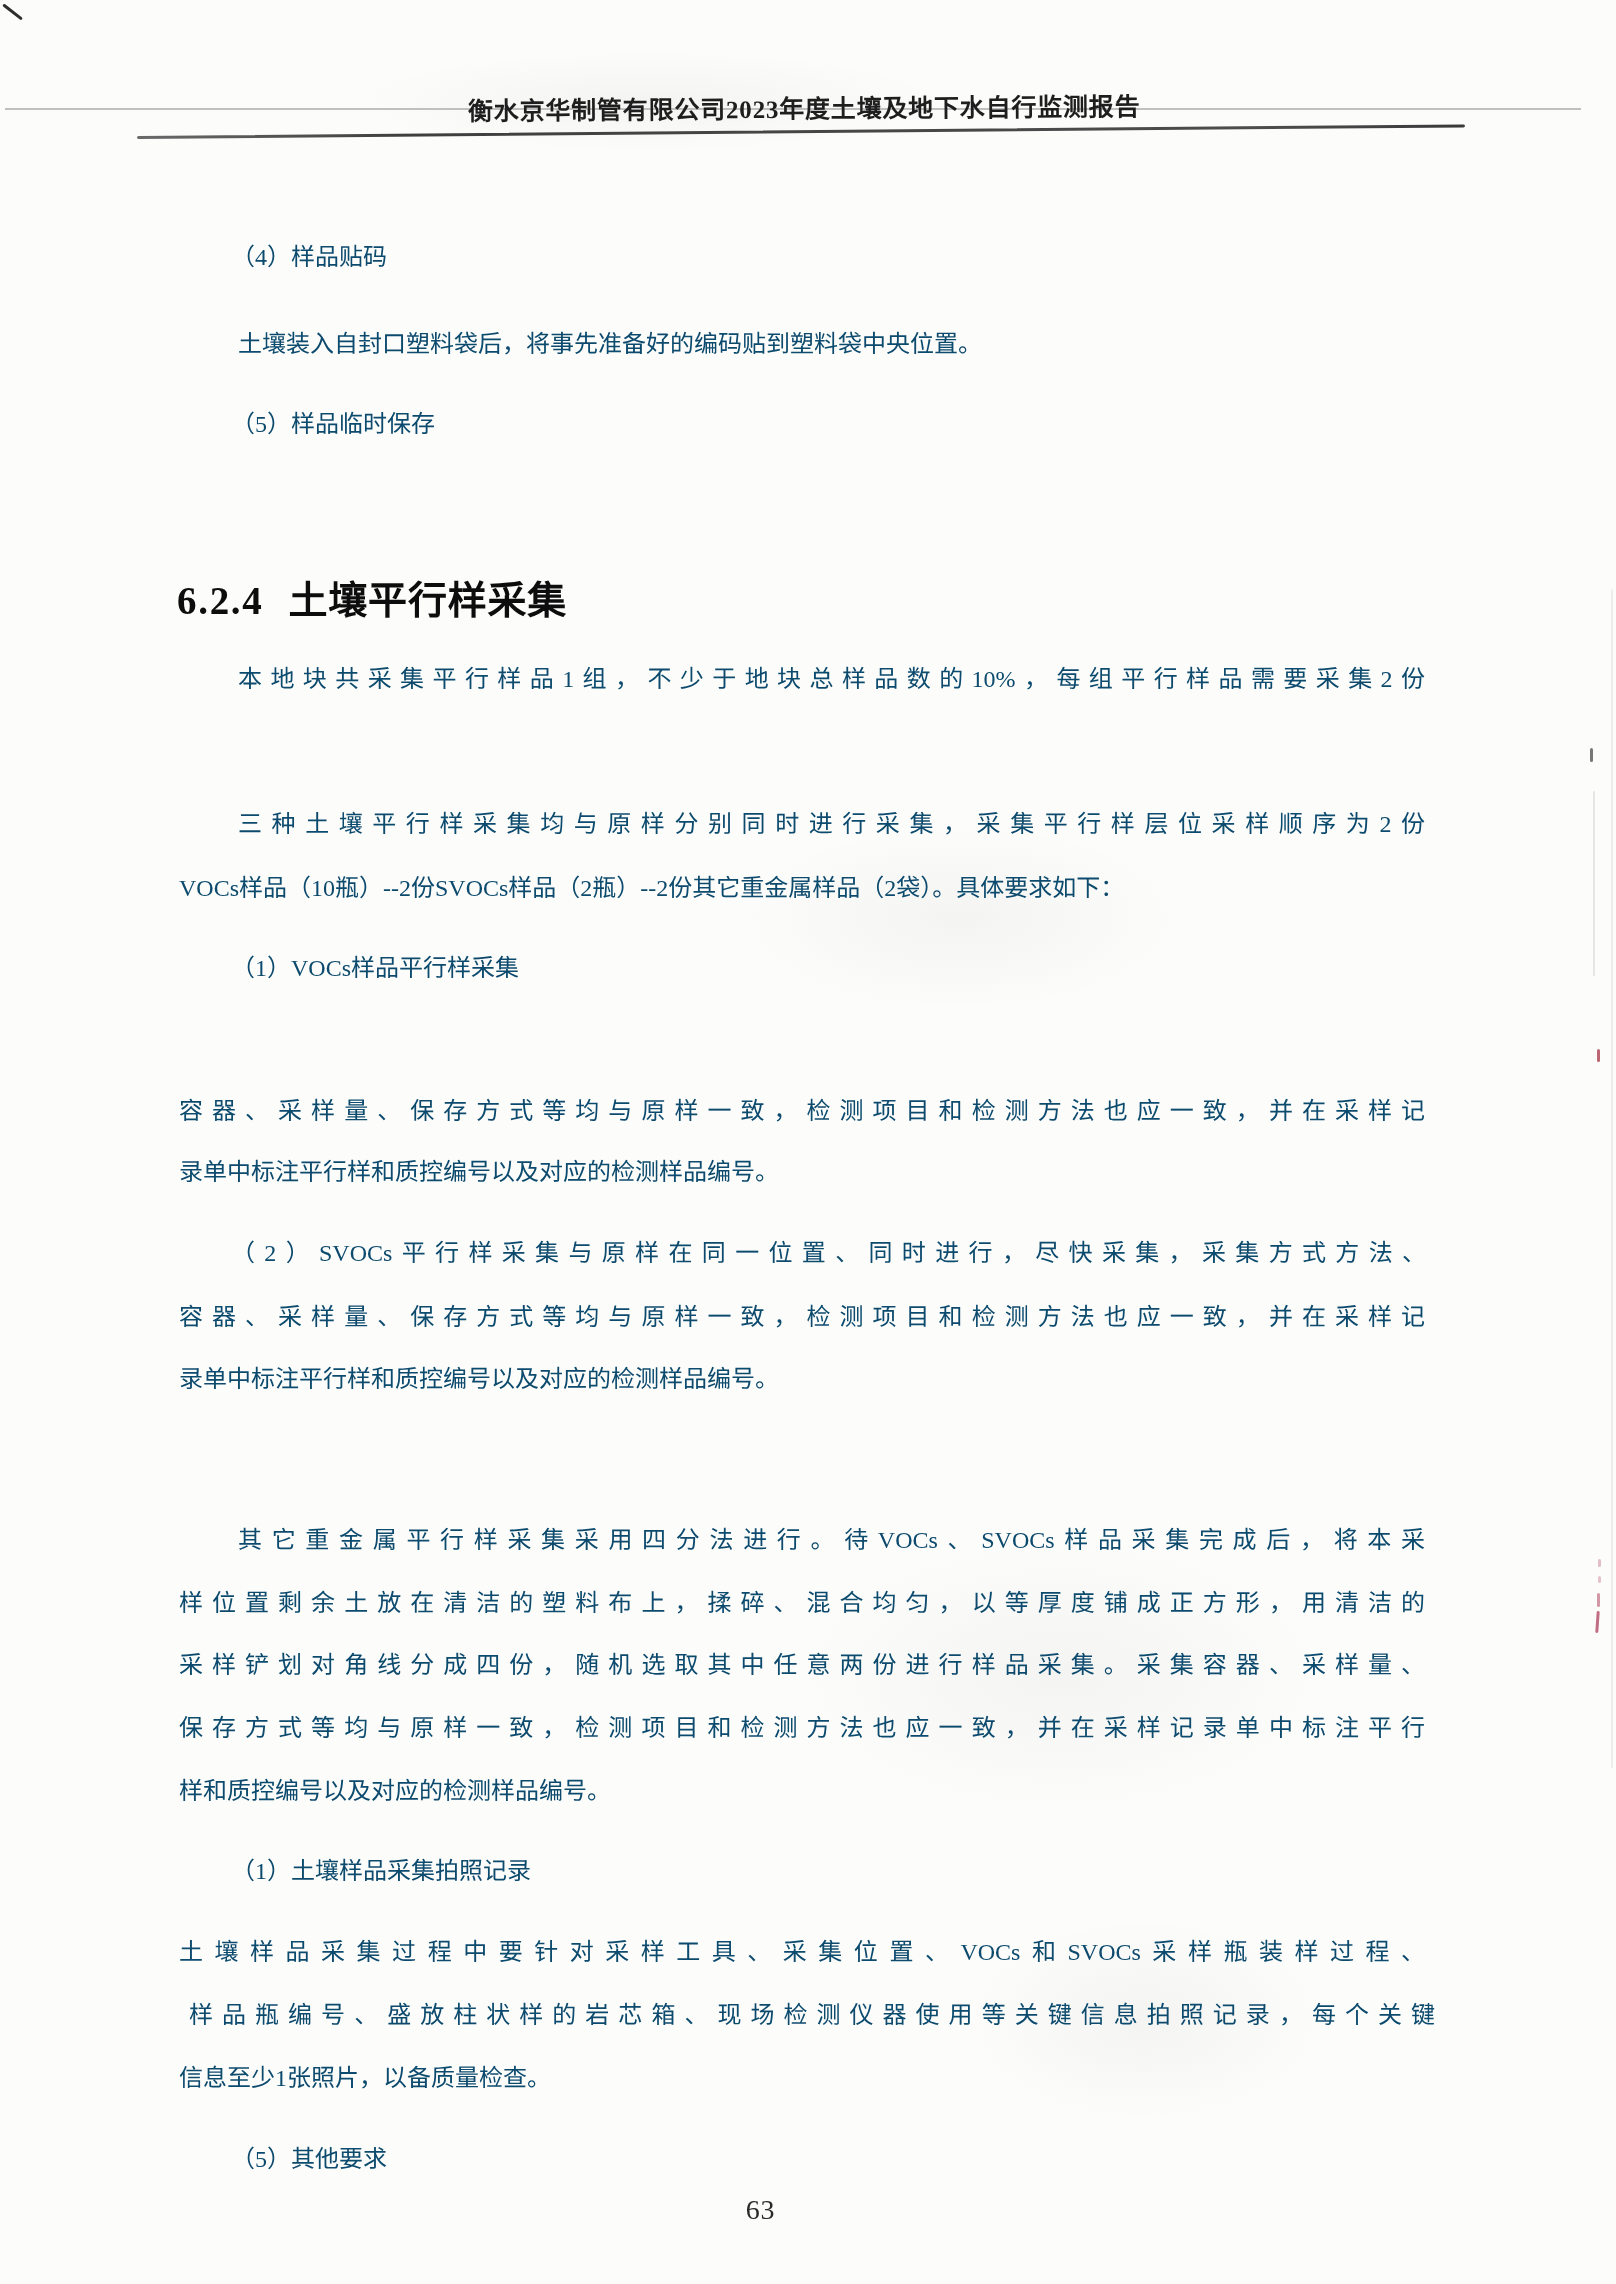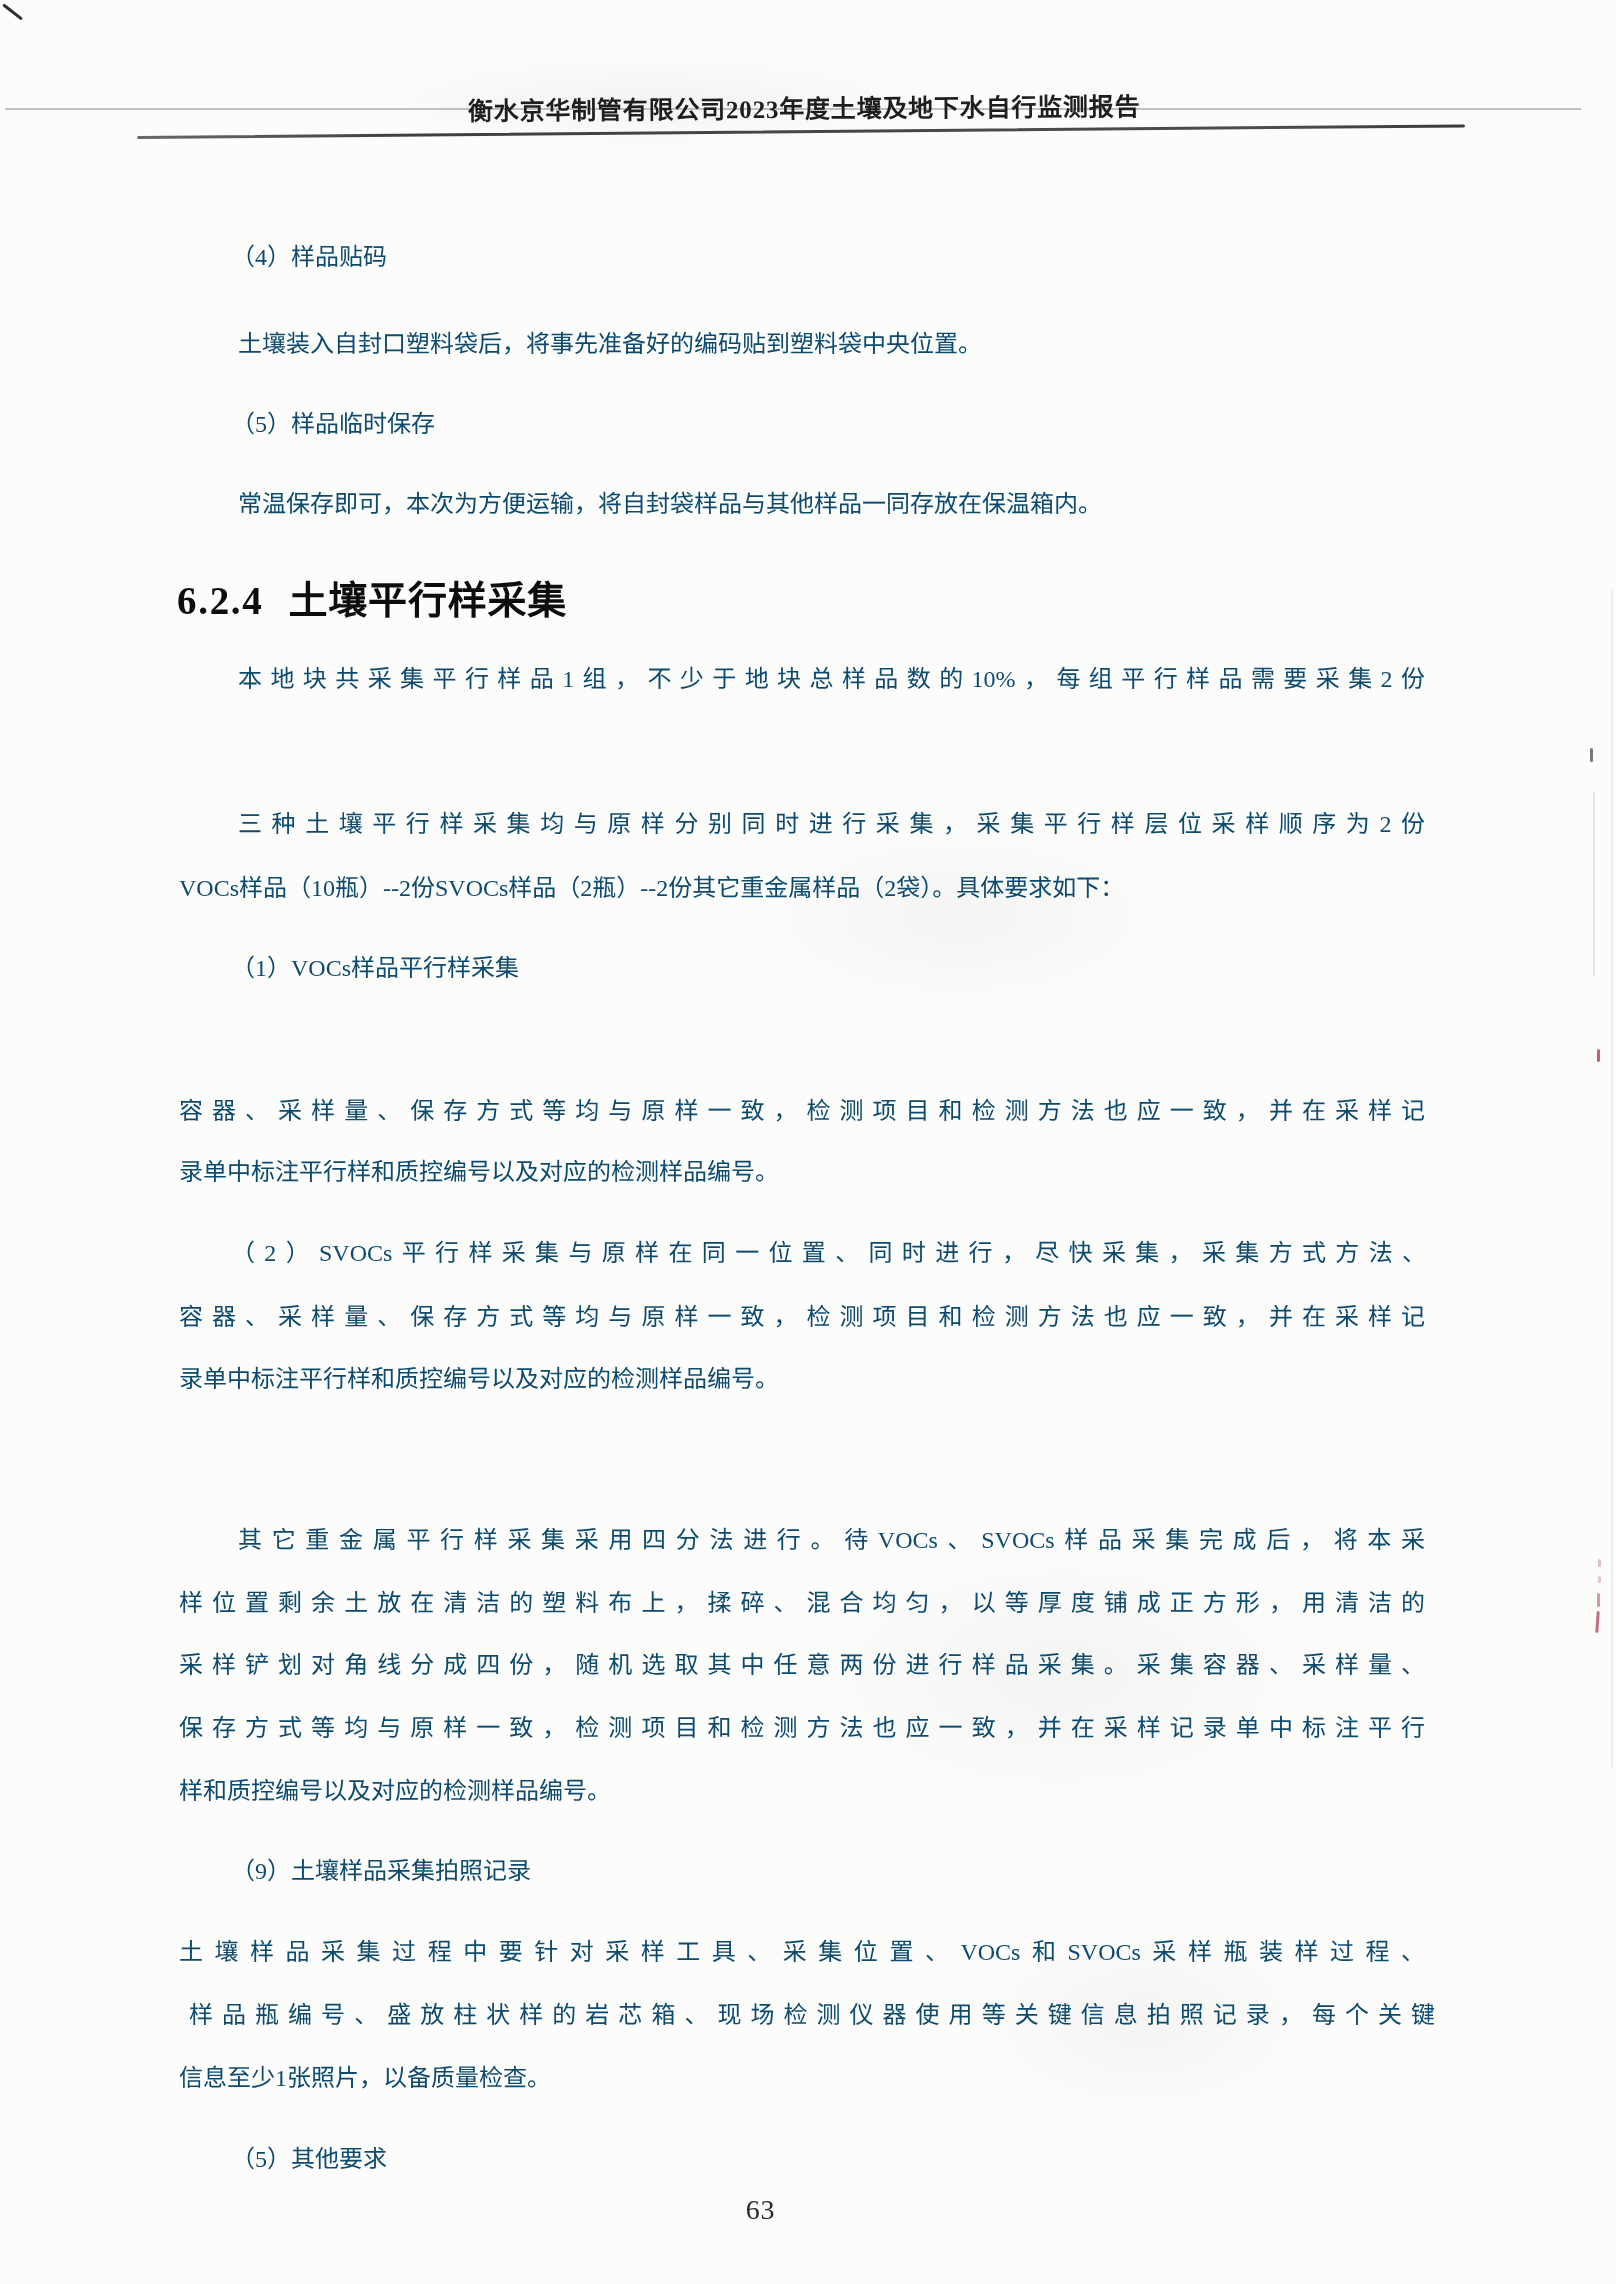--- a/index.html
+++ b/index.html
@@ -81,41 +81,40 @@
 
   <div class="corner-mark"></div>
 
   <div class="header-rule-light"></div>
   <div class="header-title">衡水京华制管有限公司2023年度土壤及地下水自行监测报告</div>
   <div class="header-rule-dark"></div>
 
   <p class="ln" style="left:231px;top:213px;">（4）样品贴码</p>
   <p class="ln" style="left:238px;top:300px;">土壤装入自封口塑料袋后，将事先准备好的编码贴到塑料袋中央位置。</p>
   <p class="ln" style="left:231px;top:380px;">（5）样品临时保存</p>
-  <p class="ln" style="left:238px;top:460px;">常温保存即可，本次为方便运输，将自封袋样品与其他样品一同存放在保温箱内。</p>
 
   <h2 class="section-heading">
     <span class="num">6.2.4</span><span>土壤平行样采集</span>
   </h2>
 
   <p class="ln just w1410" style="left:238px;top:635px;">本地块共采集平行样品1组，不少于地块总样品数的10%，每组平行样品需要采集2份</p>
   <p class="ln just w1410" style="left:238px;top:780px;">三种土壤平行样采集均与原样分别同时进行采集，采集平行样层位采样顺序为2份</p>
   <p class="ln" style="left:179px;top:844px;">VOCs样品（10瓶）--2份SVOCs样品（2瓶）--2份其它重金属样品（2袋）。具体要求如下：</p>
   <p class="ln" style="left:231px;top:924px;">（1）VOCs样品平行样采集</p>
   <p class="ln just w1480" style="left:179px;top:1067px;">容器、采样量、保存方式等均与原样一致，检测项目和检测方法也应一致，并在采样记</p>
   <p class="ln" style="left:179px;top:1128px;">录单中标注平行样和质控编号以及对应的检测样品编号。</p>
   <p class="ln just w1419" style="left:231px;top:1209px;">（2）SVOCs平行样采集与原样在同一位置、同时进行，尽快采集，采集方式方法、</p>
   <p class="ln just w1480" style="left:179px;top:1273px;">容器、采样量、保存方式等均与原样一致，检测项目和检测方法也应一致，并在采样记</p>
   <p class="ln" style="left:179px;top:1335px;">录单中标注平行样和质控编号以及对应的检测样品编号。</p>
   <p class="ln just w1410" style="left:238px;top:1496px;">其它重金属平行样采集采用四分法进行。待VOCs、SVOCs样品采集完成后，将本采</p>
   <p class="ln just w1480" style="left:179px;top:1559px;">样位置剩余土放在清洁的塑料布上，揉碎、混合均匀，以等厚度铺成正方形，用清洁的</p>
   <p class="ln just w1480" style="left:179px;top:1621px;">采样铲划对角线分成四份，随机选取其中任意两份进行样品采集。采集容器、采样量、</p>
   <p class="ln just w1480" style="left:179px;top:1684px;">保存方式等均与原样一致，检测项目和检测方法也应一致，并在采样记录单中标注平行</p>
   <p class="ln" style="left:179px;top:1747px;">样和质控编号以及对应的检测样品编号。</p>
-  <p class="ln" style="left:231px;top:1827px;">（9）土壤样品采集拍照记录</p>
+  <p class="ln" style="left:231px;top:1827px;">（1）土壤样品采集拍照记录</p>
   <p class="ln just w1480" style="left:179px;top:1908px;">土壤样品采集过程中要针对采样工具、采集位置、VOCs和SVOCs采样瓶装样过程、</p>
   <p class="ln just w1480" style="left:189px;top:1971px;">样品瓶编号、盛放柱状样的岩芯箱、现场检测仪器使用等关键信息拍照记录，每个关键</p>
   <p class="ln" style="left:179px;top:2034px;">信息至少1张照片，以备质量检查。</p>
   <p class="ln" style="left:231px;top:2115px;">（5）其他要求</p>
 
   <div class="page-number">63</div>
 
   <div class="art a-dark-tick"></div>
   <div class="art a-red-tick"></div>
   <div class="art a-pink-1"></div>

